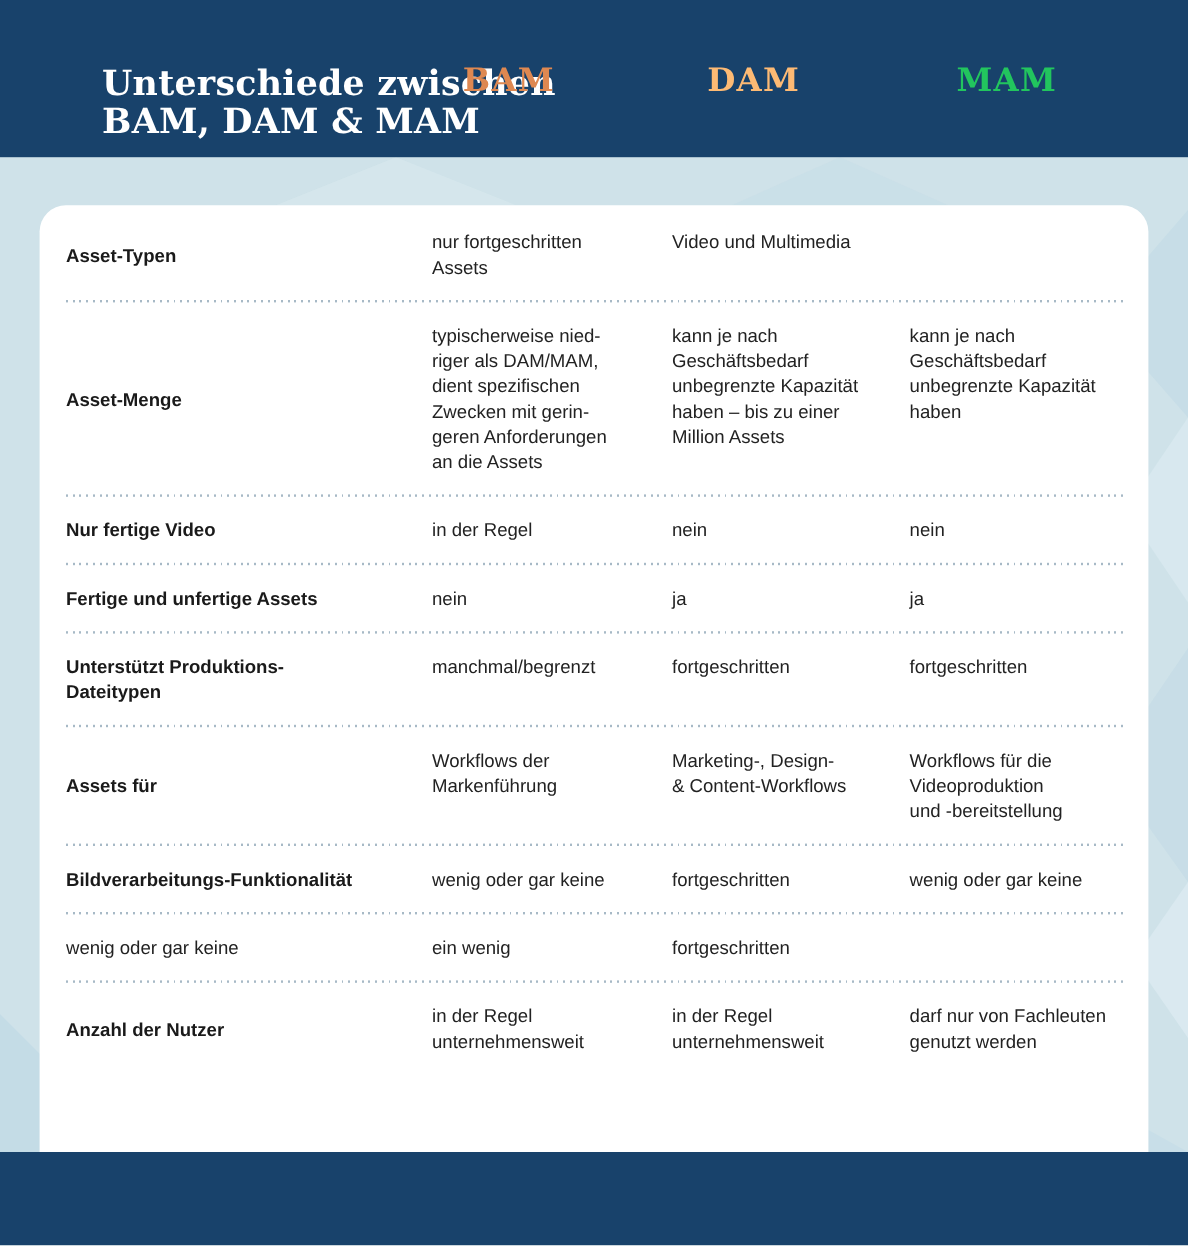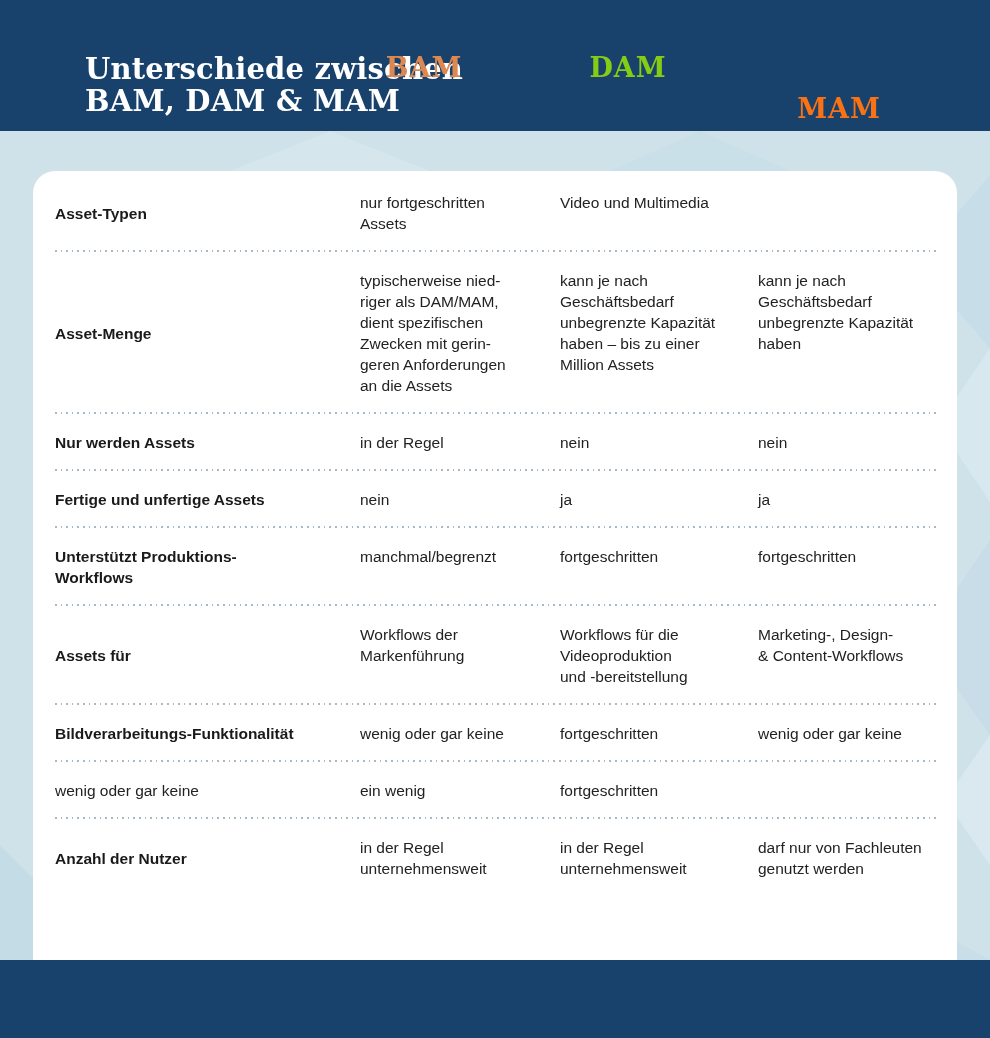--- a/index.html
+++ b/index.html
@@ -107,22 +107,22 @@
     <polygon points="430,960 500,928 570,960" fill="#dcebf1" opacity="0.9"></polygon>
     <polygon points="600,960 660,930 720,960" fill="#c2dbe5" opacity="0.8"></polygon>
     <polygon points="760,960 830,928 900,960" fill="#dcebf1" opacity="0.9"></polygon>
     <polygon points="900,960 945,935 990,960" fill="#c6dde7" opacity="0.8"></polygon>
   </svg>
 
   <header class="header">
     <h1 class="title">Unterschiede zwischen
 BAM, DAM &amp; MAM</h1>
     <span class="col-head c0" style="color: rgb(222, 136, 81);">BAM</span>
-    <span class="col-head c1" style="color: #84cc16;">DAM</span>
-    <span class="col-head c2" style="color: #f97316; margin-top: 41px;">MAM</span>
+    <span class="col-head c1" style="color: #fdba74;">DAM</span>
+    <span class="col-head c2" style="color: #22c55e;">MAM</span>
   </header>
 
   <main class="card">
     <div id="table-host">
         <div class="trow">
           <div class="row-label">Asset-Typen</div>
           <div class="cell">nur fortgeschritten
 Assets</div>
           <div class="cell">Video und Multimedia</div>
         </div>
@@ -138,47 +138,47 @@
 Geschäftsbedarf
 unbegrenzte Kapazität
 haben – bis zu einer
 Million Assets</div>
           <div class="cell">kann je nach
 Geschäftsbedarf
 unbegrenzte Kapazität
 haben</div>
         </div>
         <div class="trow">
-          <div class="row-label">Nur werden Assets</div>
+          <div class="row-label">Nur fertige Video</div>
           <div class="cell">in der Regel</div>
           <div class="cell">nein</div>
           <div class="cell">nein</div>
         </div>
         <div class="trow">
           <div class="row-label">Fertige und unfertige Assets</div>
           <div class="cell">nein</div>
           <div class="cell">ja</div>
           <div class="cell">ja</div>
         </div>
         <div class="trow">
           <div class="row-label">Unterstützt Produktions-
-Workflows</div>
+Dateitypen</div>
           <div class="cell">manchmal/begrenzt</div>
           <div class="cell">fortgeschritten</div>
           <div class="cell">fortgeschritten</div>
         </div>
         <div class="trow">
           <div class="row-label">Assets für</div>
           <div class="cell">Workflows der
 Markenführung</div>
+          <div class="cell">Marketing-, Design-
+&amp; Content-Workflows</div>
           <div class="cell">Workflows für die
 Videoproduktion
 und -bereitstellung</div>
-          <div class="cell">Marketing-, Design-
-&amp; Content-Workflows</div>
         </div>
         <div class="trow">
           <div class="row-label">Bildverarbeitungs-Funktionalität</div>
           <div class="cell">wenig oder gar keine</div>
           <div class="cell">fortgeschritten</div>
           <div class="cell">wenig oder gar keine</div>
         </div>
         <div class="trow">
           <div class="cell">wenig oder gar keine</div>
           <div class="cell">ein wenig</div>

